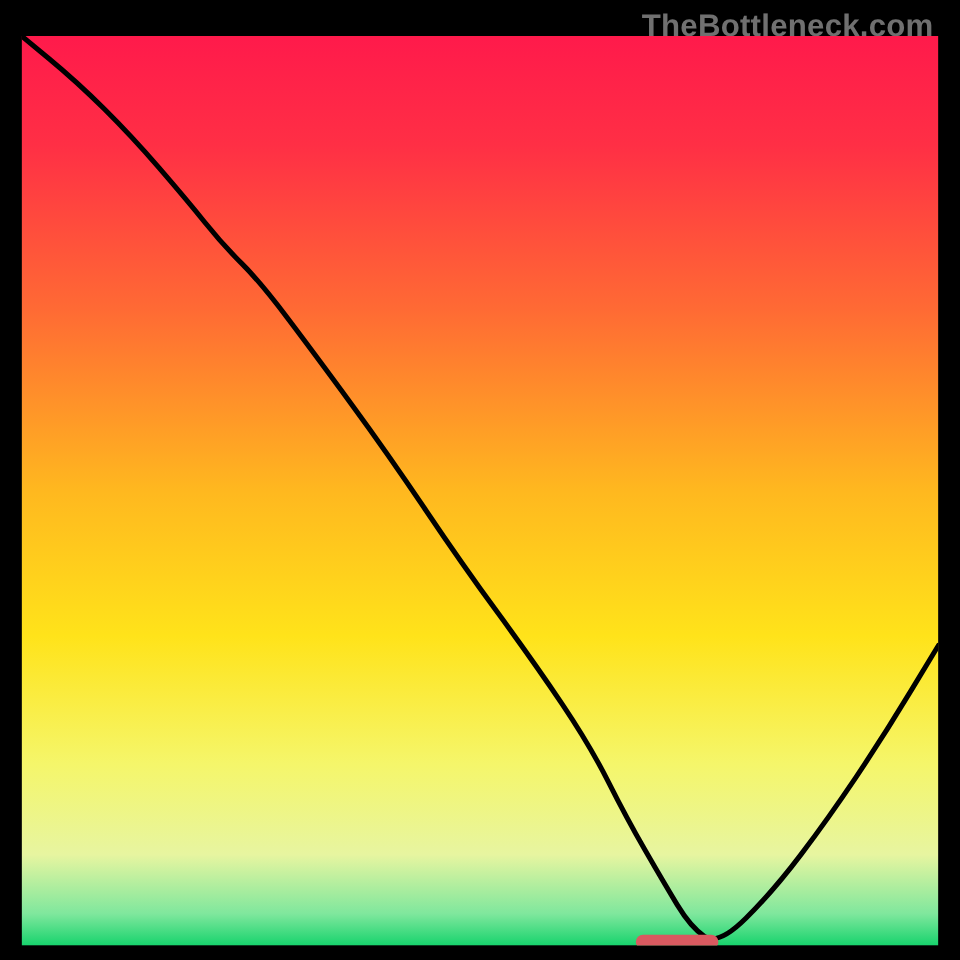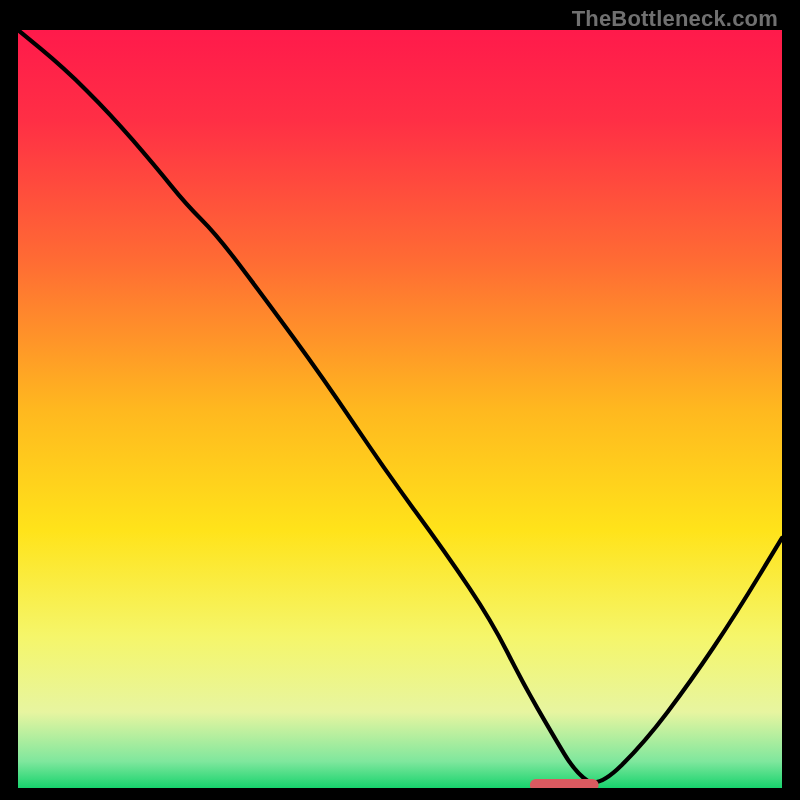--- a/index.html
+++ b/index.html
@@ -17,21 +17,21 @@
     width: 764px;
     height: 758px;
     background: #000;
   }
   .watermark {
     position: absolute;
     top: 6px;
     right: 22px;
     color: #707070;
     font-family: Arial, Helvetica, sans-serif;
-    font-size: 22px;
+    font-size: 26px;
     font-weight: 600;
     letter-spacing: 0.2px;
   }
   svg {
     display: block;
   }
 </style>
 </head>
 <body>
 

